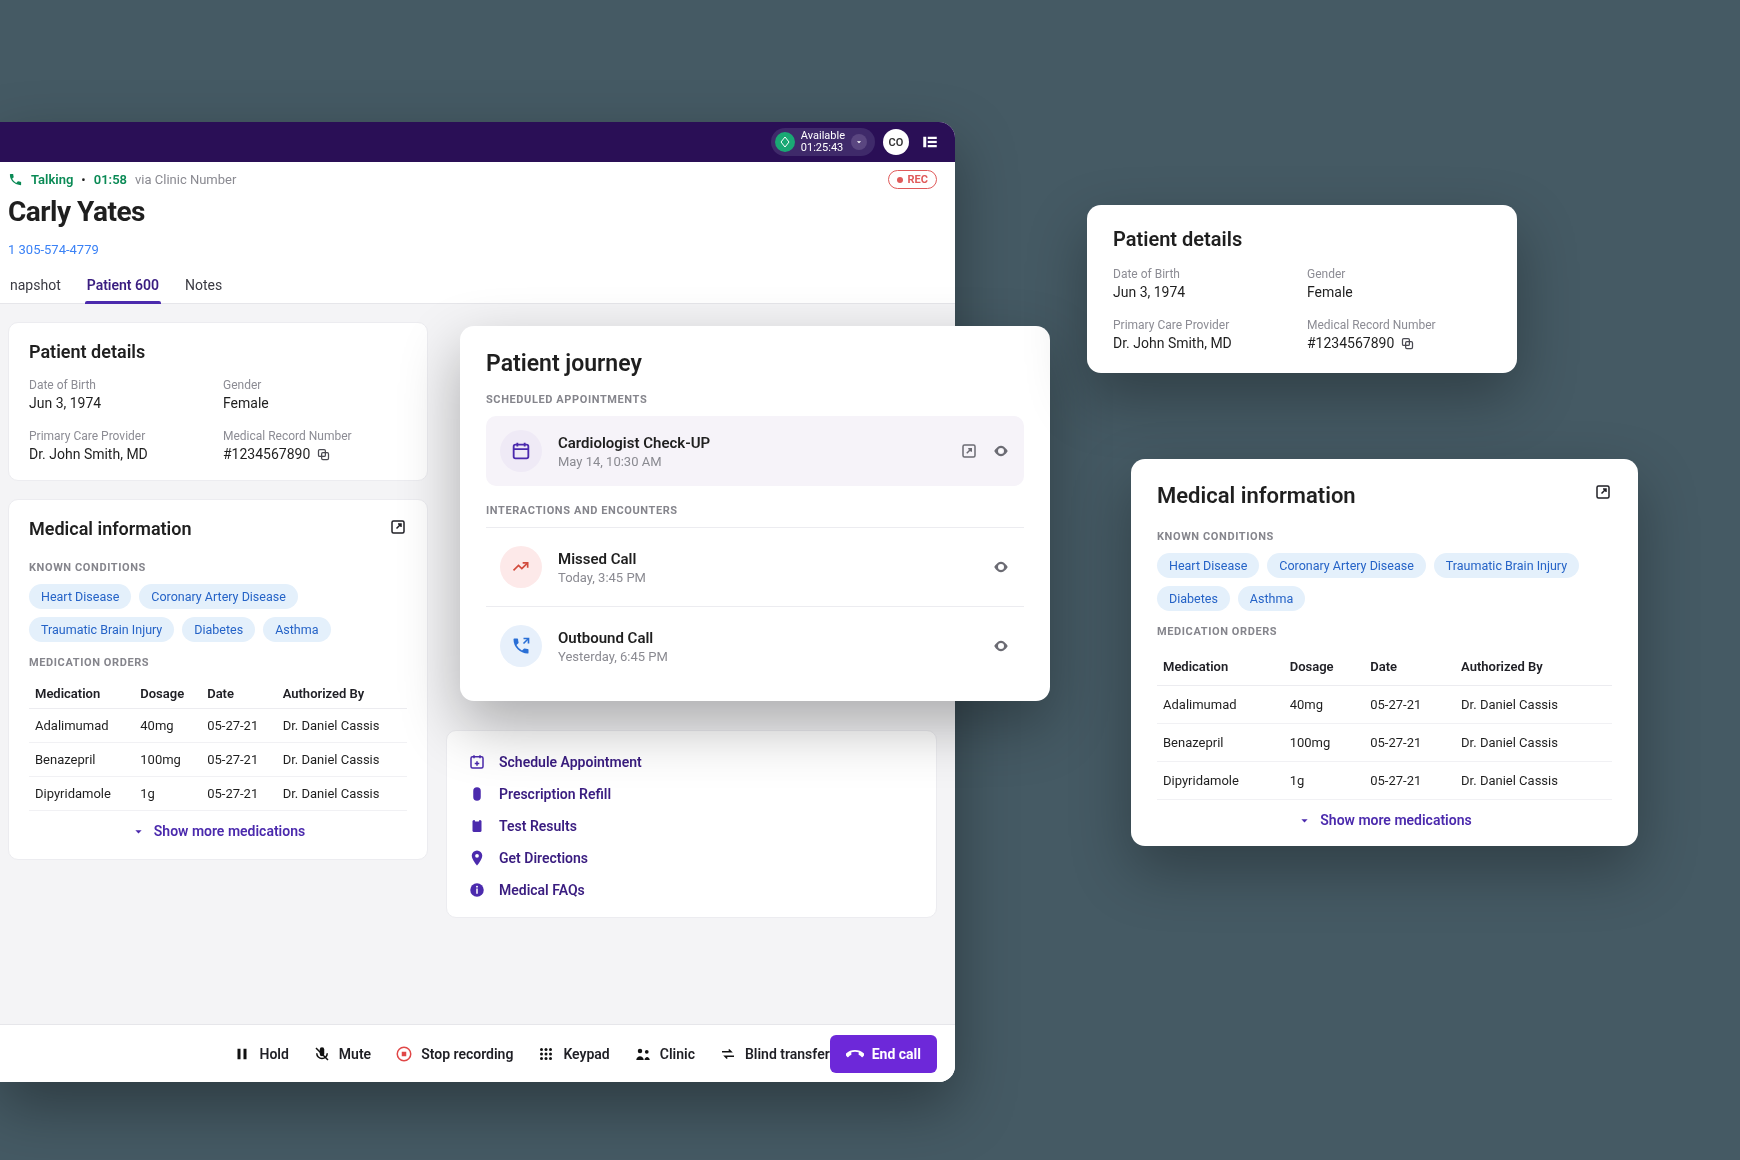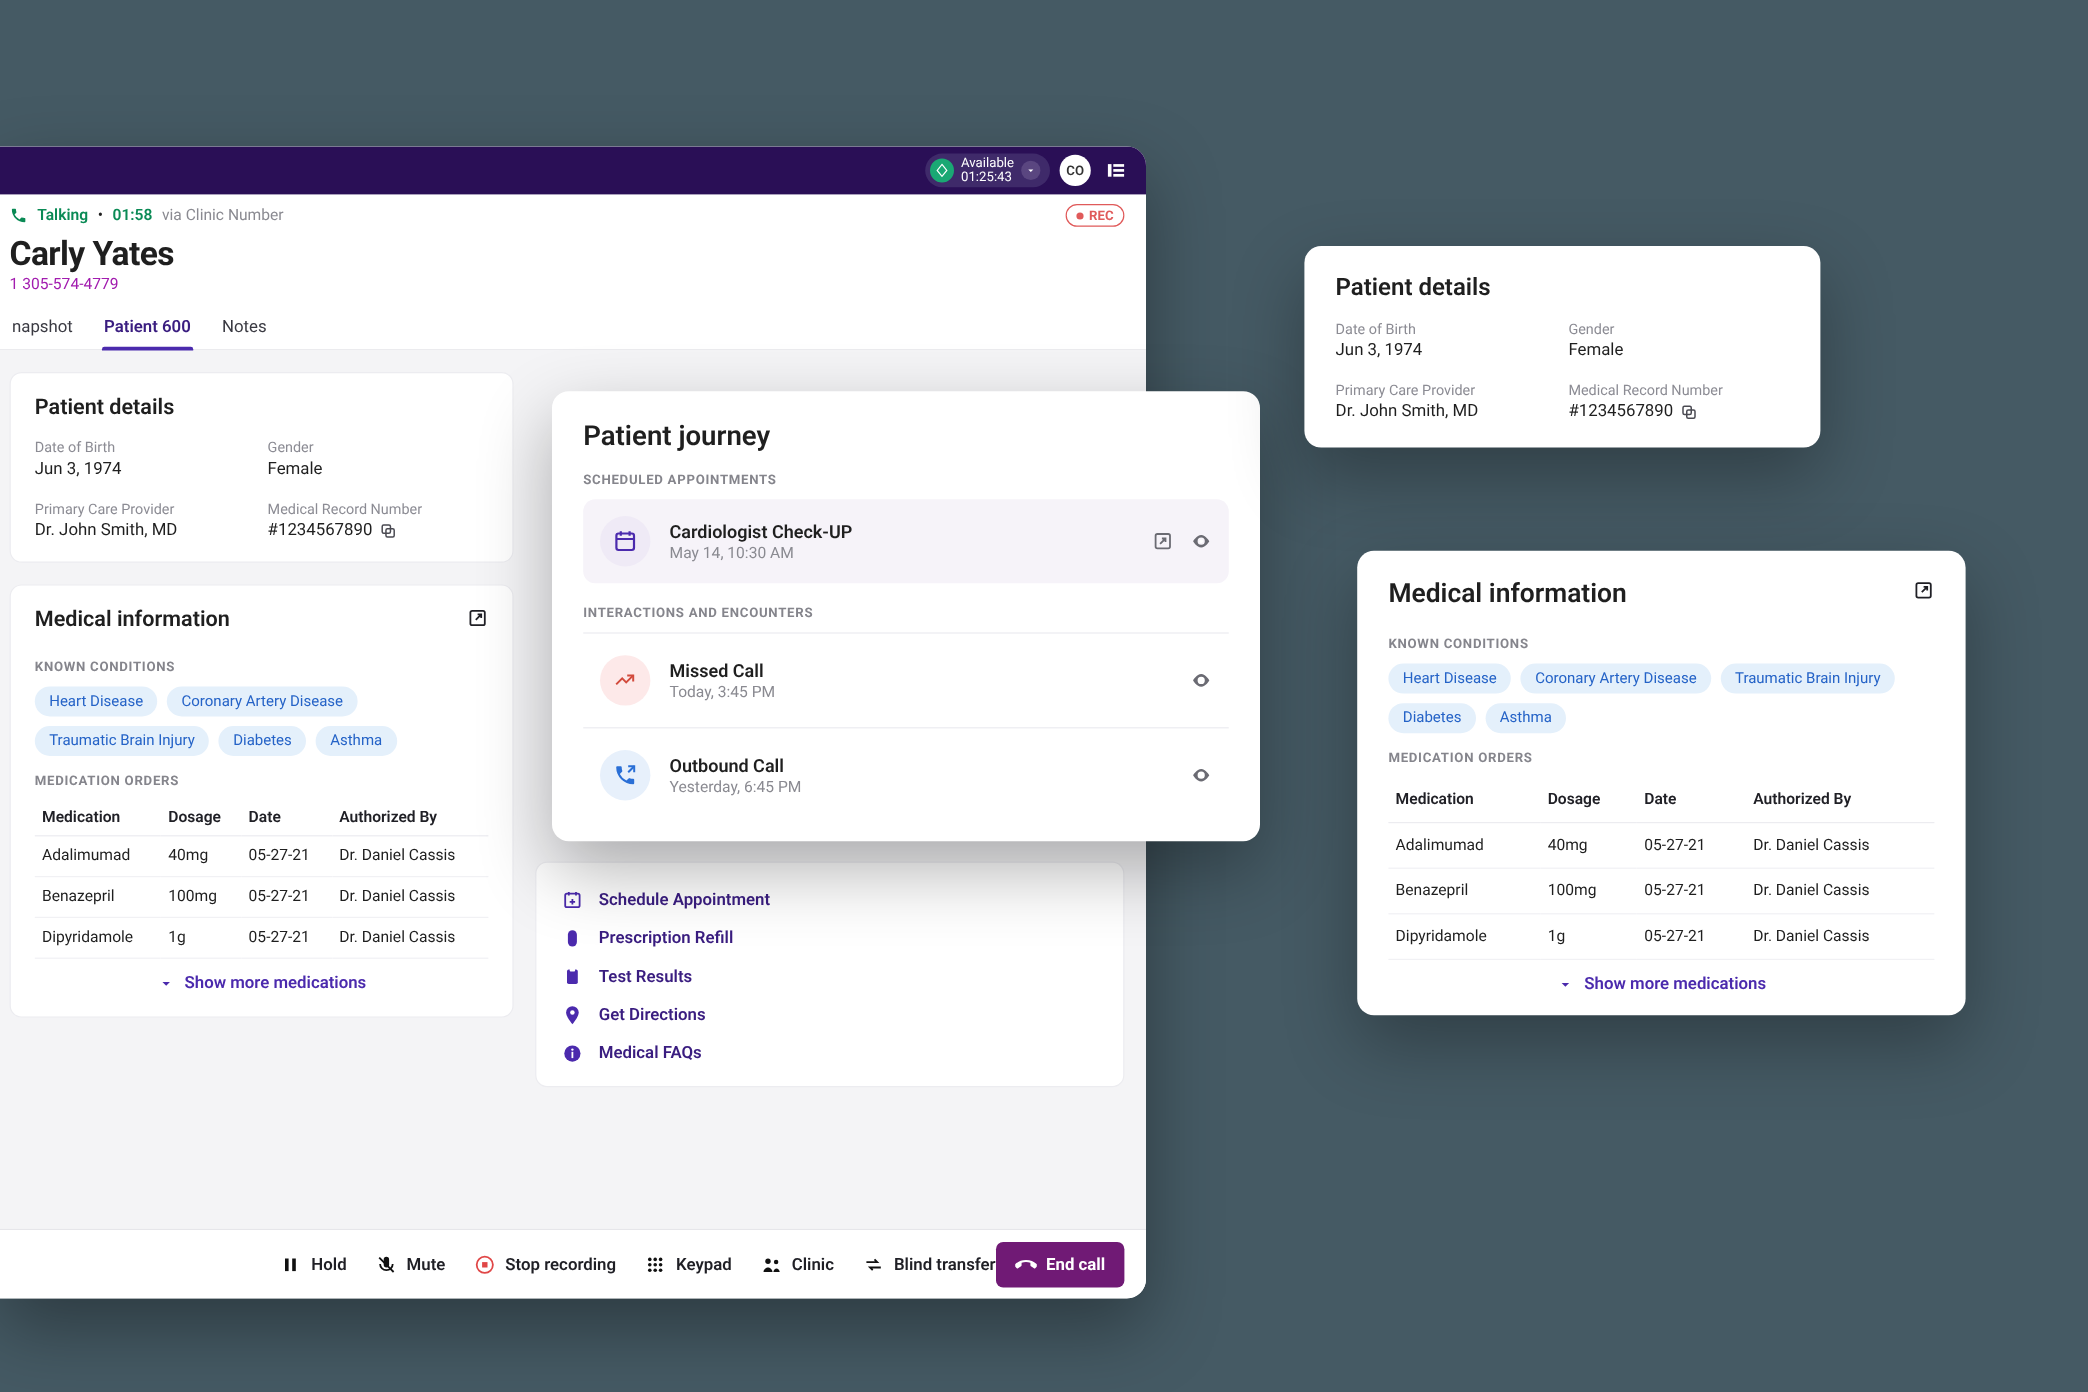--- a/index.html
+++ b/index.html
@@ -76,21 +76,21 @@
 .rec-badge {
   border:1px solid #e05a5a; color:#e05a5a; font-size:11px; font-weight:700;
   border-radius:12px; padding:2px 8px; display:flex; align-items:center; gap:5px;
 }
 .rec-badge .dot { width:6px; height:6px; border-radius:50%; background:#e05a5a; }
 
 .patient-head {
   padding: 2px 18px 10px 8px;
 }
 .patient-name { font-size:28px; font-weight:700; letter-spacing:-.5px; }
-.patient-phone { font-size:13px; color:#a21caf; margin-top:2px; }
+.patient-phone { font-size:13px; color:#3b82f6; margin-top:14px; }
 
 
 .tabs {
   display:flex; gap:22px; padding: 4px 18px 0 8px;
   border-bottom:1px solid #e6e6ea; font-size:14px;
 }
 .tab { padding:6px 2px 10px; color:#3a3a42; position:relative; }
 .tab.active { color:#3a1d80; font-weight:600; }
 .tab.active::after {
   content:""; position:absolute; left:0; right:0; bottom:-1px; height:3px;
@@ -198,21 +198,21 @@
 
 .call-bar {
   height:58px; background:#fff; border-top:1px solid #e6e6ea;
   display:flex; align-items:center; justify-content:flex-end;
   padding:0 18px 0 8px;
 }
 .cb-left { display:flex; align-items:center; gap:24px; }
 .cb-item { display:flex; align-items:center; gap:8px; font-size:14px; font-weight:600; color:#1f1f25; }
 .cb-item.stop .ic { color:#e04747; }
 .end-btn {
-  background:#701a75; color:#fff; border-radius:6px;
+  background:#6d28d9; color:#fff; border-radius:6px;
   padding:10px 16px; display:flex; align-items:center; gap:8px;
   font-weight:700; font-size:14px;
 }
 
 
 .ic { display:inline-flex; }
 .ic svg { width:18px; height:18px; }
 .ic.sm svg { width:15px; height:15px; }
 
 </style>

